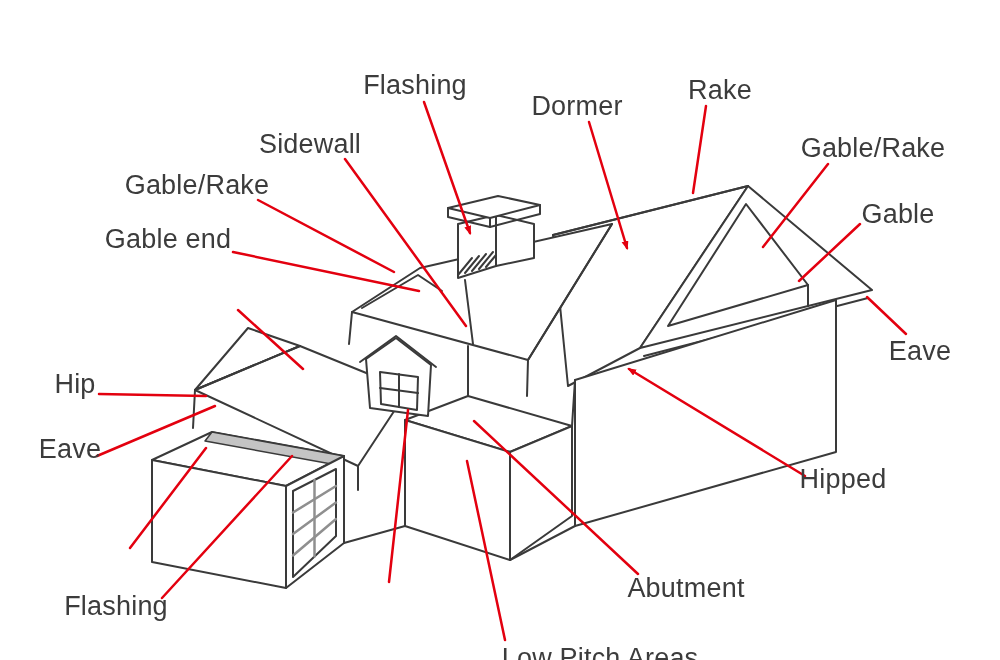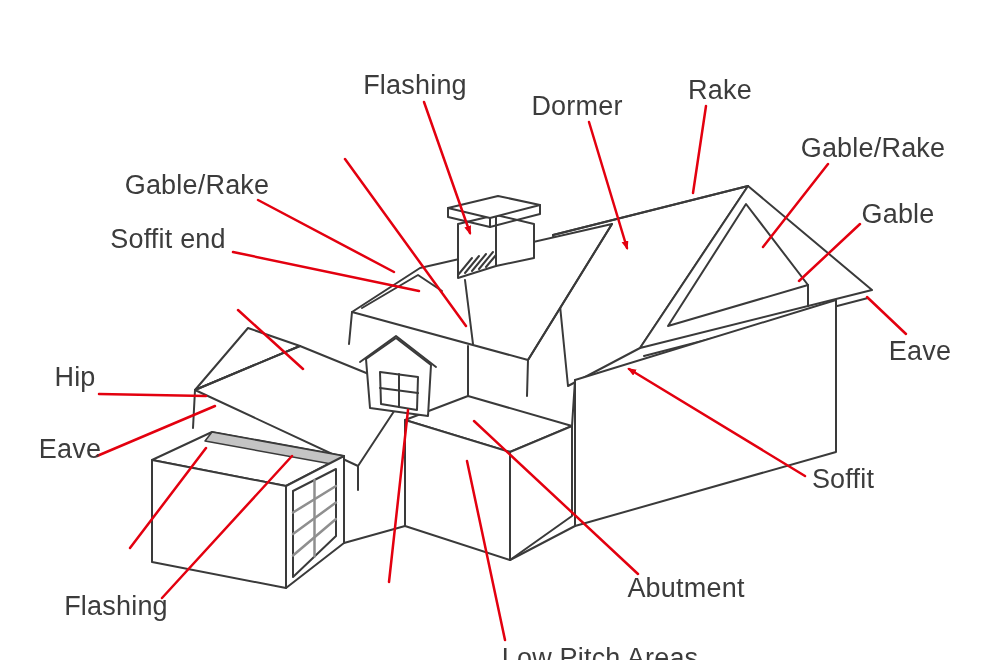--- a/index.html
+++ b/index.html
@@ -129,26 +129,27 @@
       <line x1="805" y1="448" x2="629" y2="341" marker-end="url(#arrow)"></line>
       <line x1="906" y1="306" x2="867" y2="269"></line>
       <line x1="860" y1="196" x2="799" y2="253"></line>
       <line x1="828" y1="136" x2="763" y2="219"></line>
       <line x1="706" y1="78" x2="693" y2="165"></line>
       <line x1="589" y1="94" x2="627" y2="220" marker-end="url(#arrow)"></line>
     </g>
   </svg>
 
   <div class="label" style="left:415px;top:42px">Flashing</div>
+  <div class="label" style="left:310px;top:101px">Sidewall</div>
   <div class="label" style="left:197px;top:142px">Gable/Rake</div>
-  <div class="label" style="left:168px;top:196px">Soffit end</div>
-  <div class="label" style="left:75px;top:334px">Hip</div>
+  <div class="label" style="left:168px;top:196px">Gable end</div>
+  <div class="label" style="left:75px;top:341px">Hip</div>
   <div class="label" style="left:70px;top:406px">Eave</div>
   <div class="label" style="left:116px;top:563px">Flashing</div>
   <div class="label" style="left:600px;top:615px">Low Pitch Areas</div>
   <div class="label" style="left:686px;top:545px">Abutment</div>
-  <div class="label" style="left:843px;top:436px">Soffit</div>
+  <div class="label" style="left:843px;top:436px">Hipped</div>
   <div class="label" style="left:920px;top:308px">Eave</div>
   <div class="label" style="left:898px;top:171px">Gable</div>
   <div class="label" style="left:873px;top:105px">Gable/Rake</div>
   <div class="label" style="left:720px;top:47px">Rake</div>
   <div class="label" style="left:577px;top:63px">Dormer</div>
 </div>
 
 </body></html>

